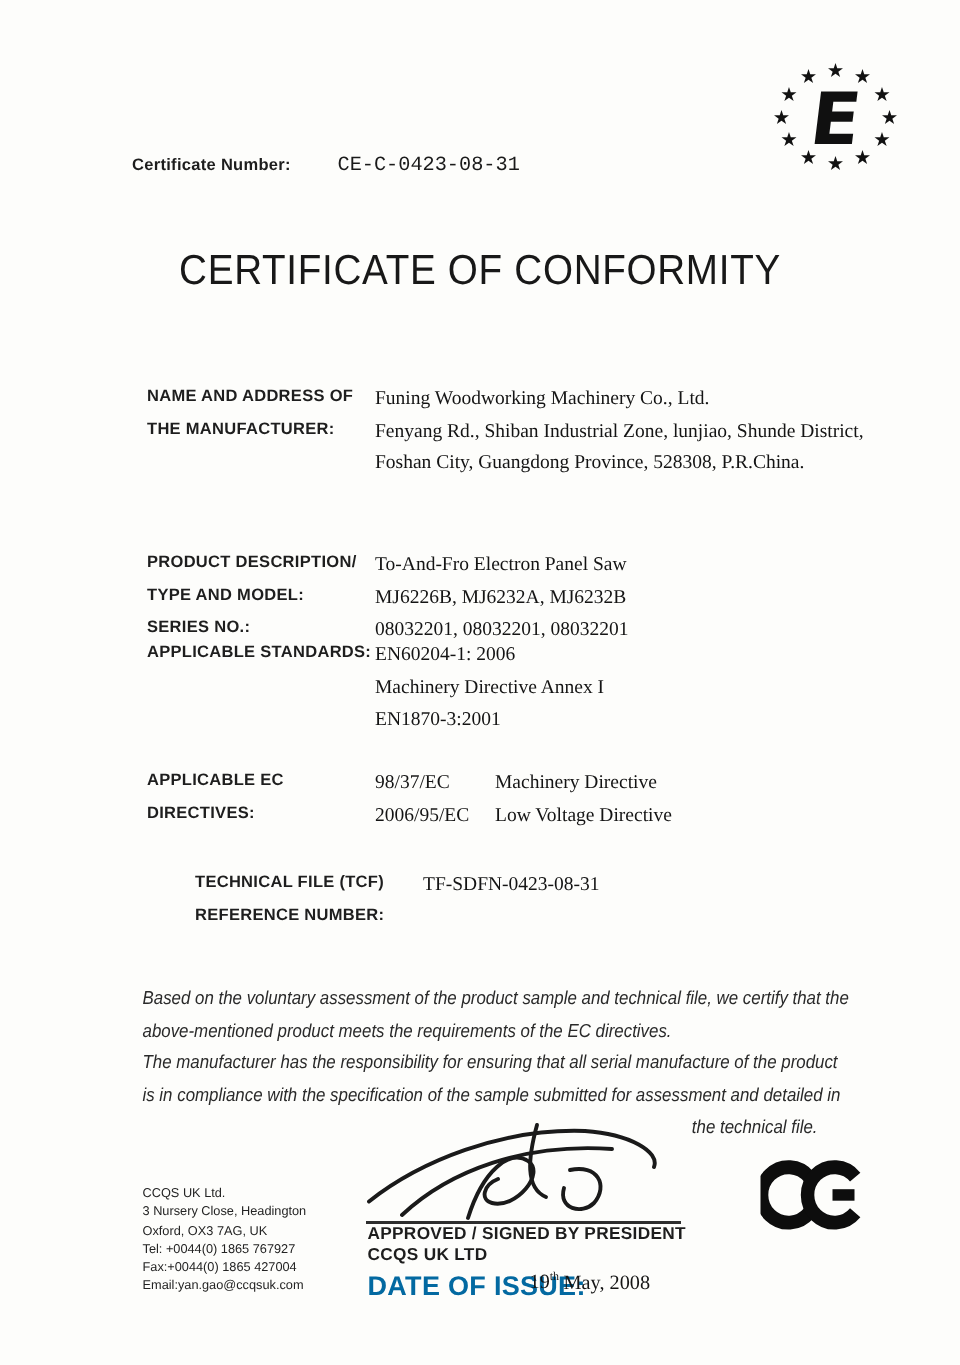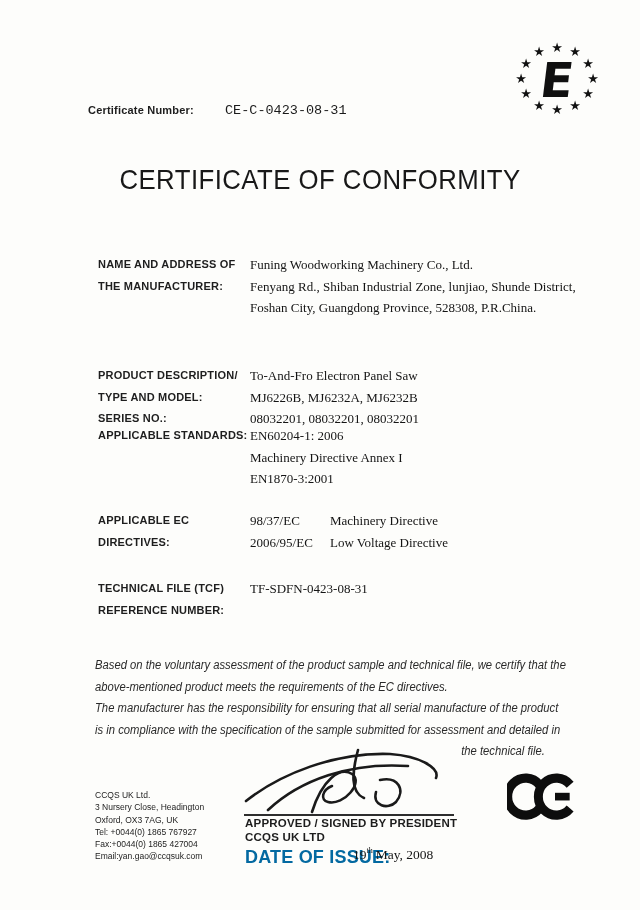--- a/index.html
+++ b/index.html
@@ -32,21 +32,21 @@
     color:#181818; transform:scaleX(.92);
   }
 
   
   .row { position:absolute; left:98px; width:470px; }
   .row .lbl div { font-weight:bold; font-size:11px; letter-spacing:.2px; line-height:21.5px; color:#1e1e1e; white-space:nowrap; }
   .row .val { position:absolute; left:152px; top:0; }
   .row .val div { font-family:"Liberation Serif", serif; font-size:13px; line-height:21.5px; color:#141414; white-space:nowrap; }
   .row .val .pair .code { display:inline-block; width:80px; }
 
-  .r1 { top:254px; } .r2 { top:340px;margin-top:25px; } .r3 { top:425px; } .r4 { top:510px; } .r5 { top:578px; }
+  .r1 { top:254px; } .r2 { top:340px;margin-top:25px; } .r3 { top:425px; } .r4 { top:510px; } .r5 { top:578px;margin-left:32px; }
 
   
   .para { position:absolute; left:95px; width:500px; }
   .para div {
     font-style:italic; font-size:12.5px; line-height:21.5px; color:#2a2a2a;
     white-space:nowrap; transform:scaleX(.9); transform-origin:left center;
   }
   .p1 { top:655px; } .p2 { top:698px;text-align:right; }
 
   

